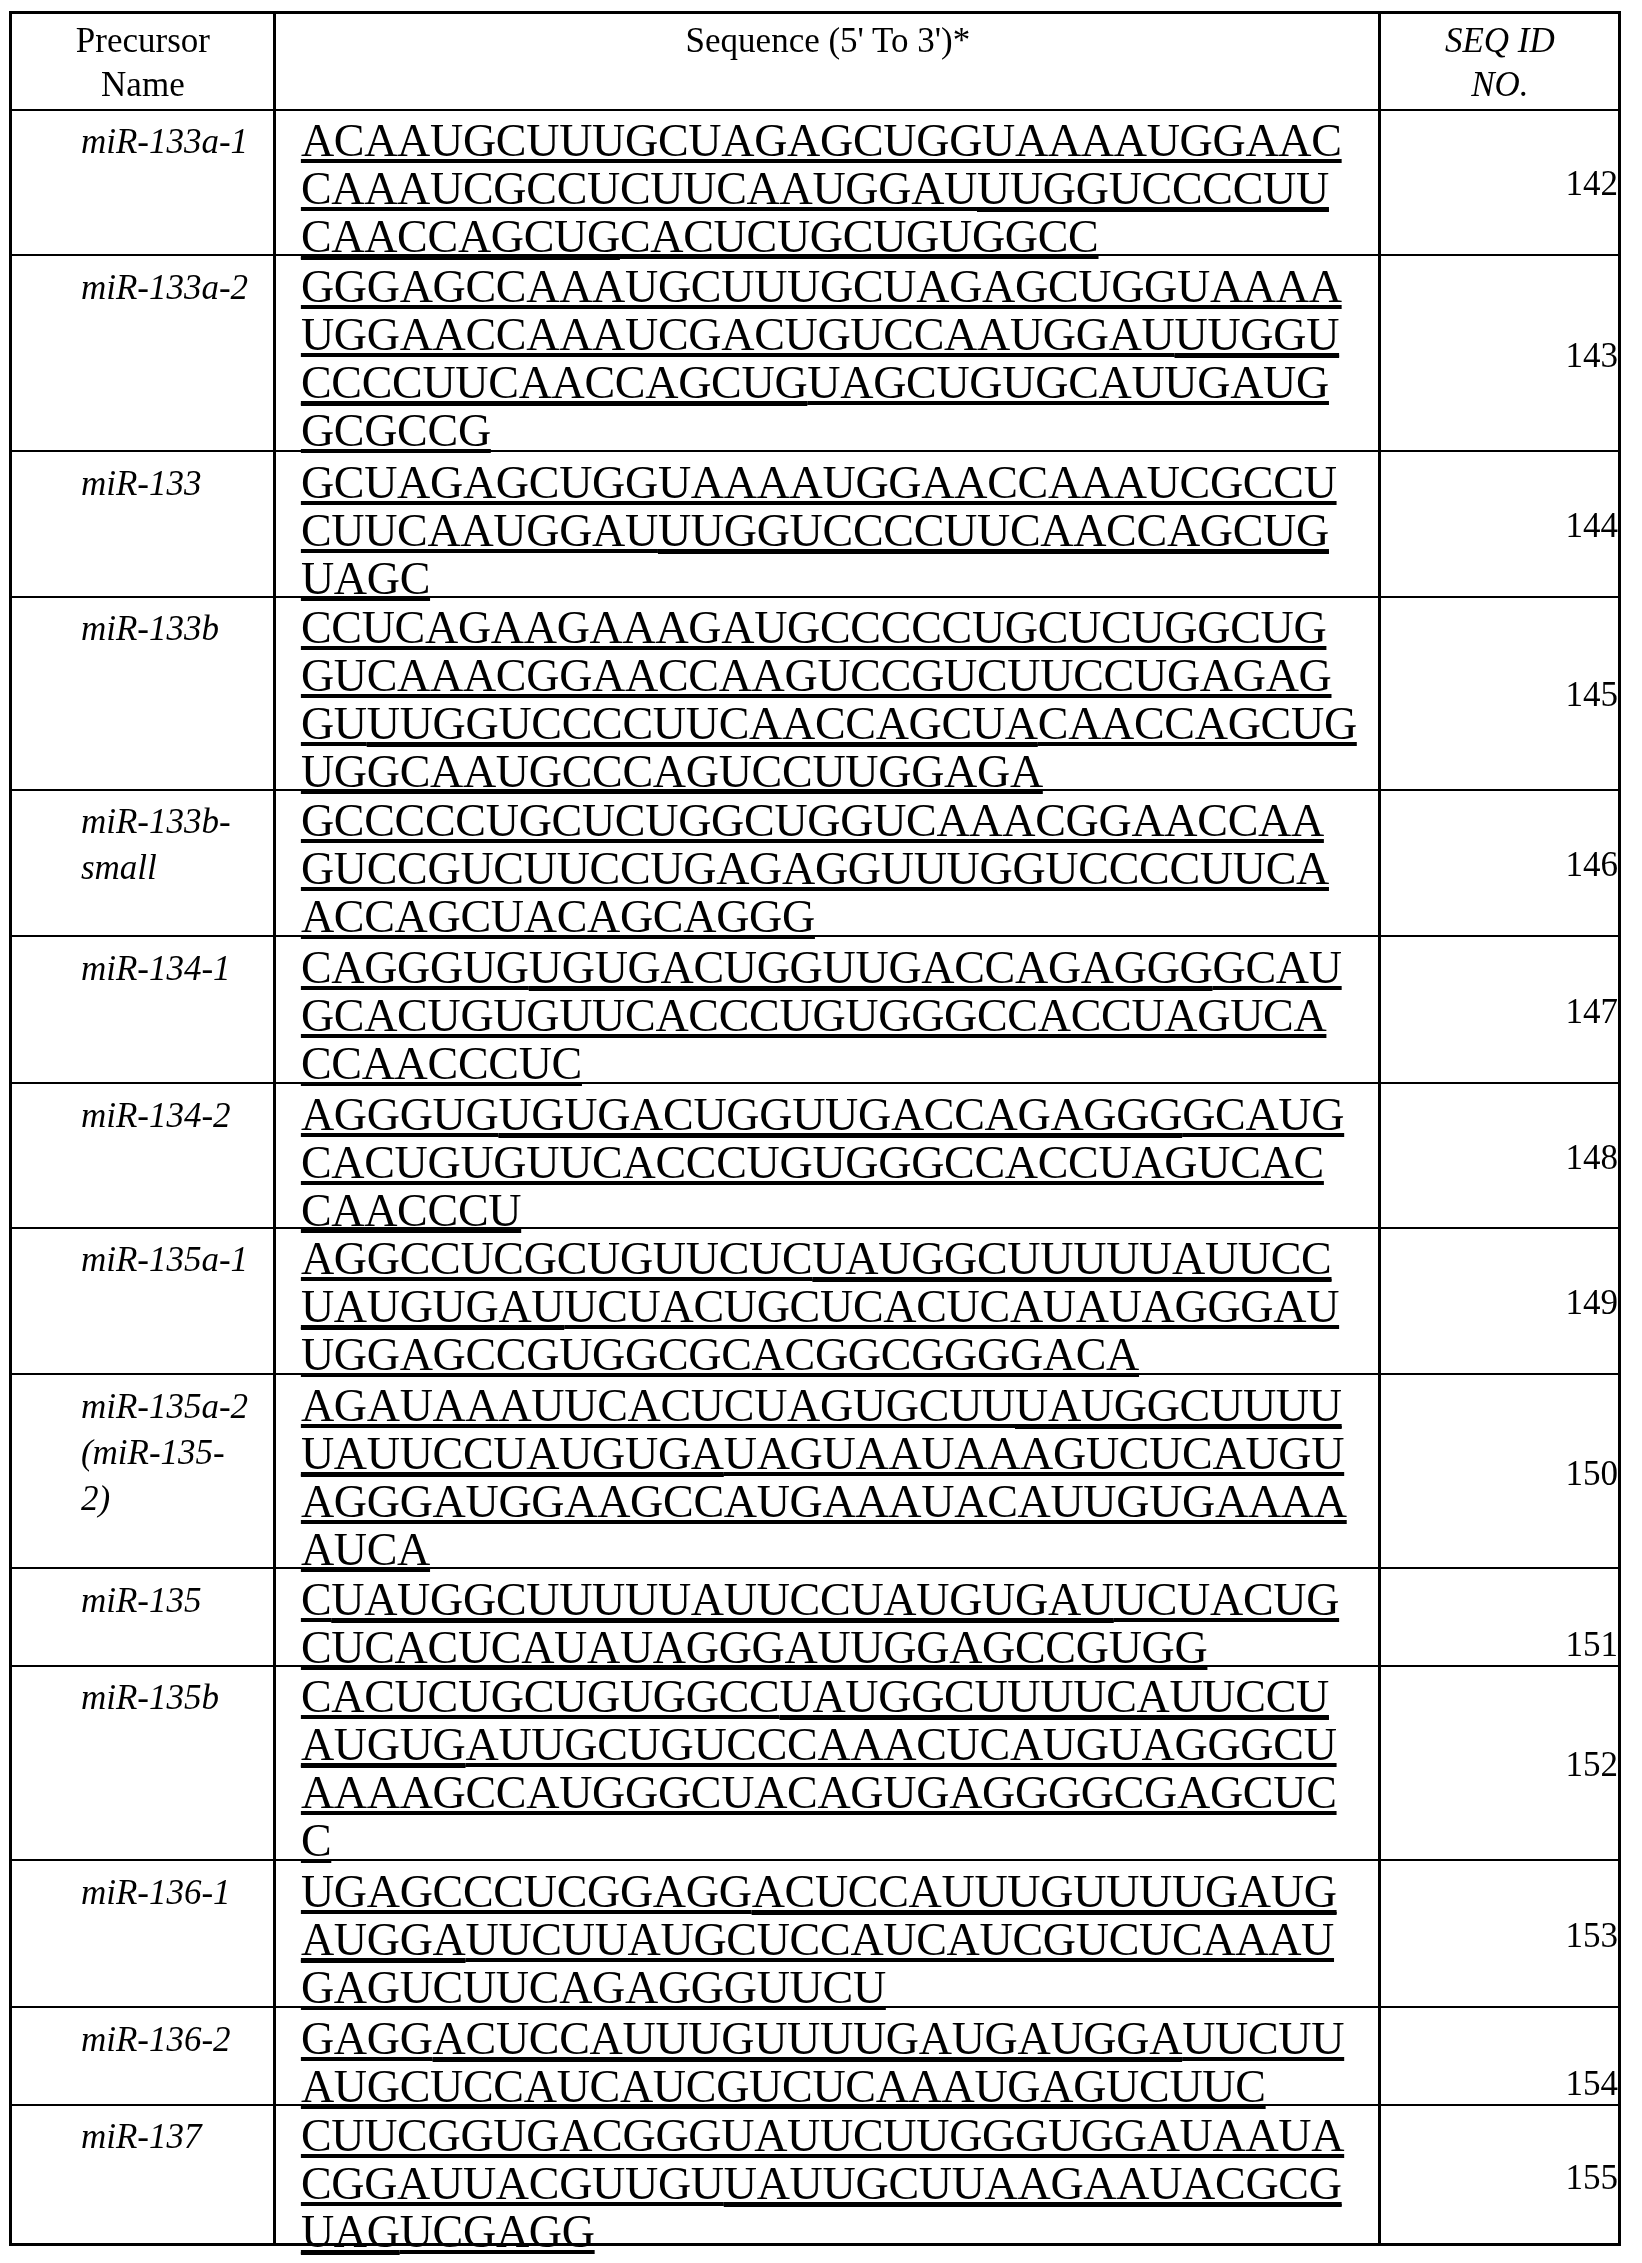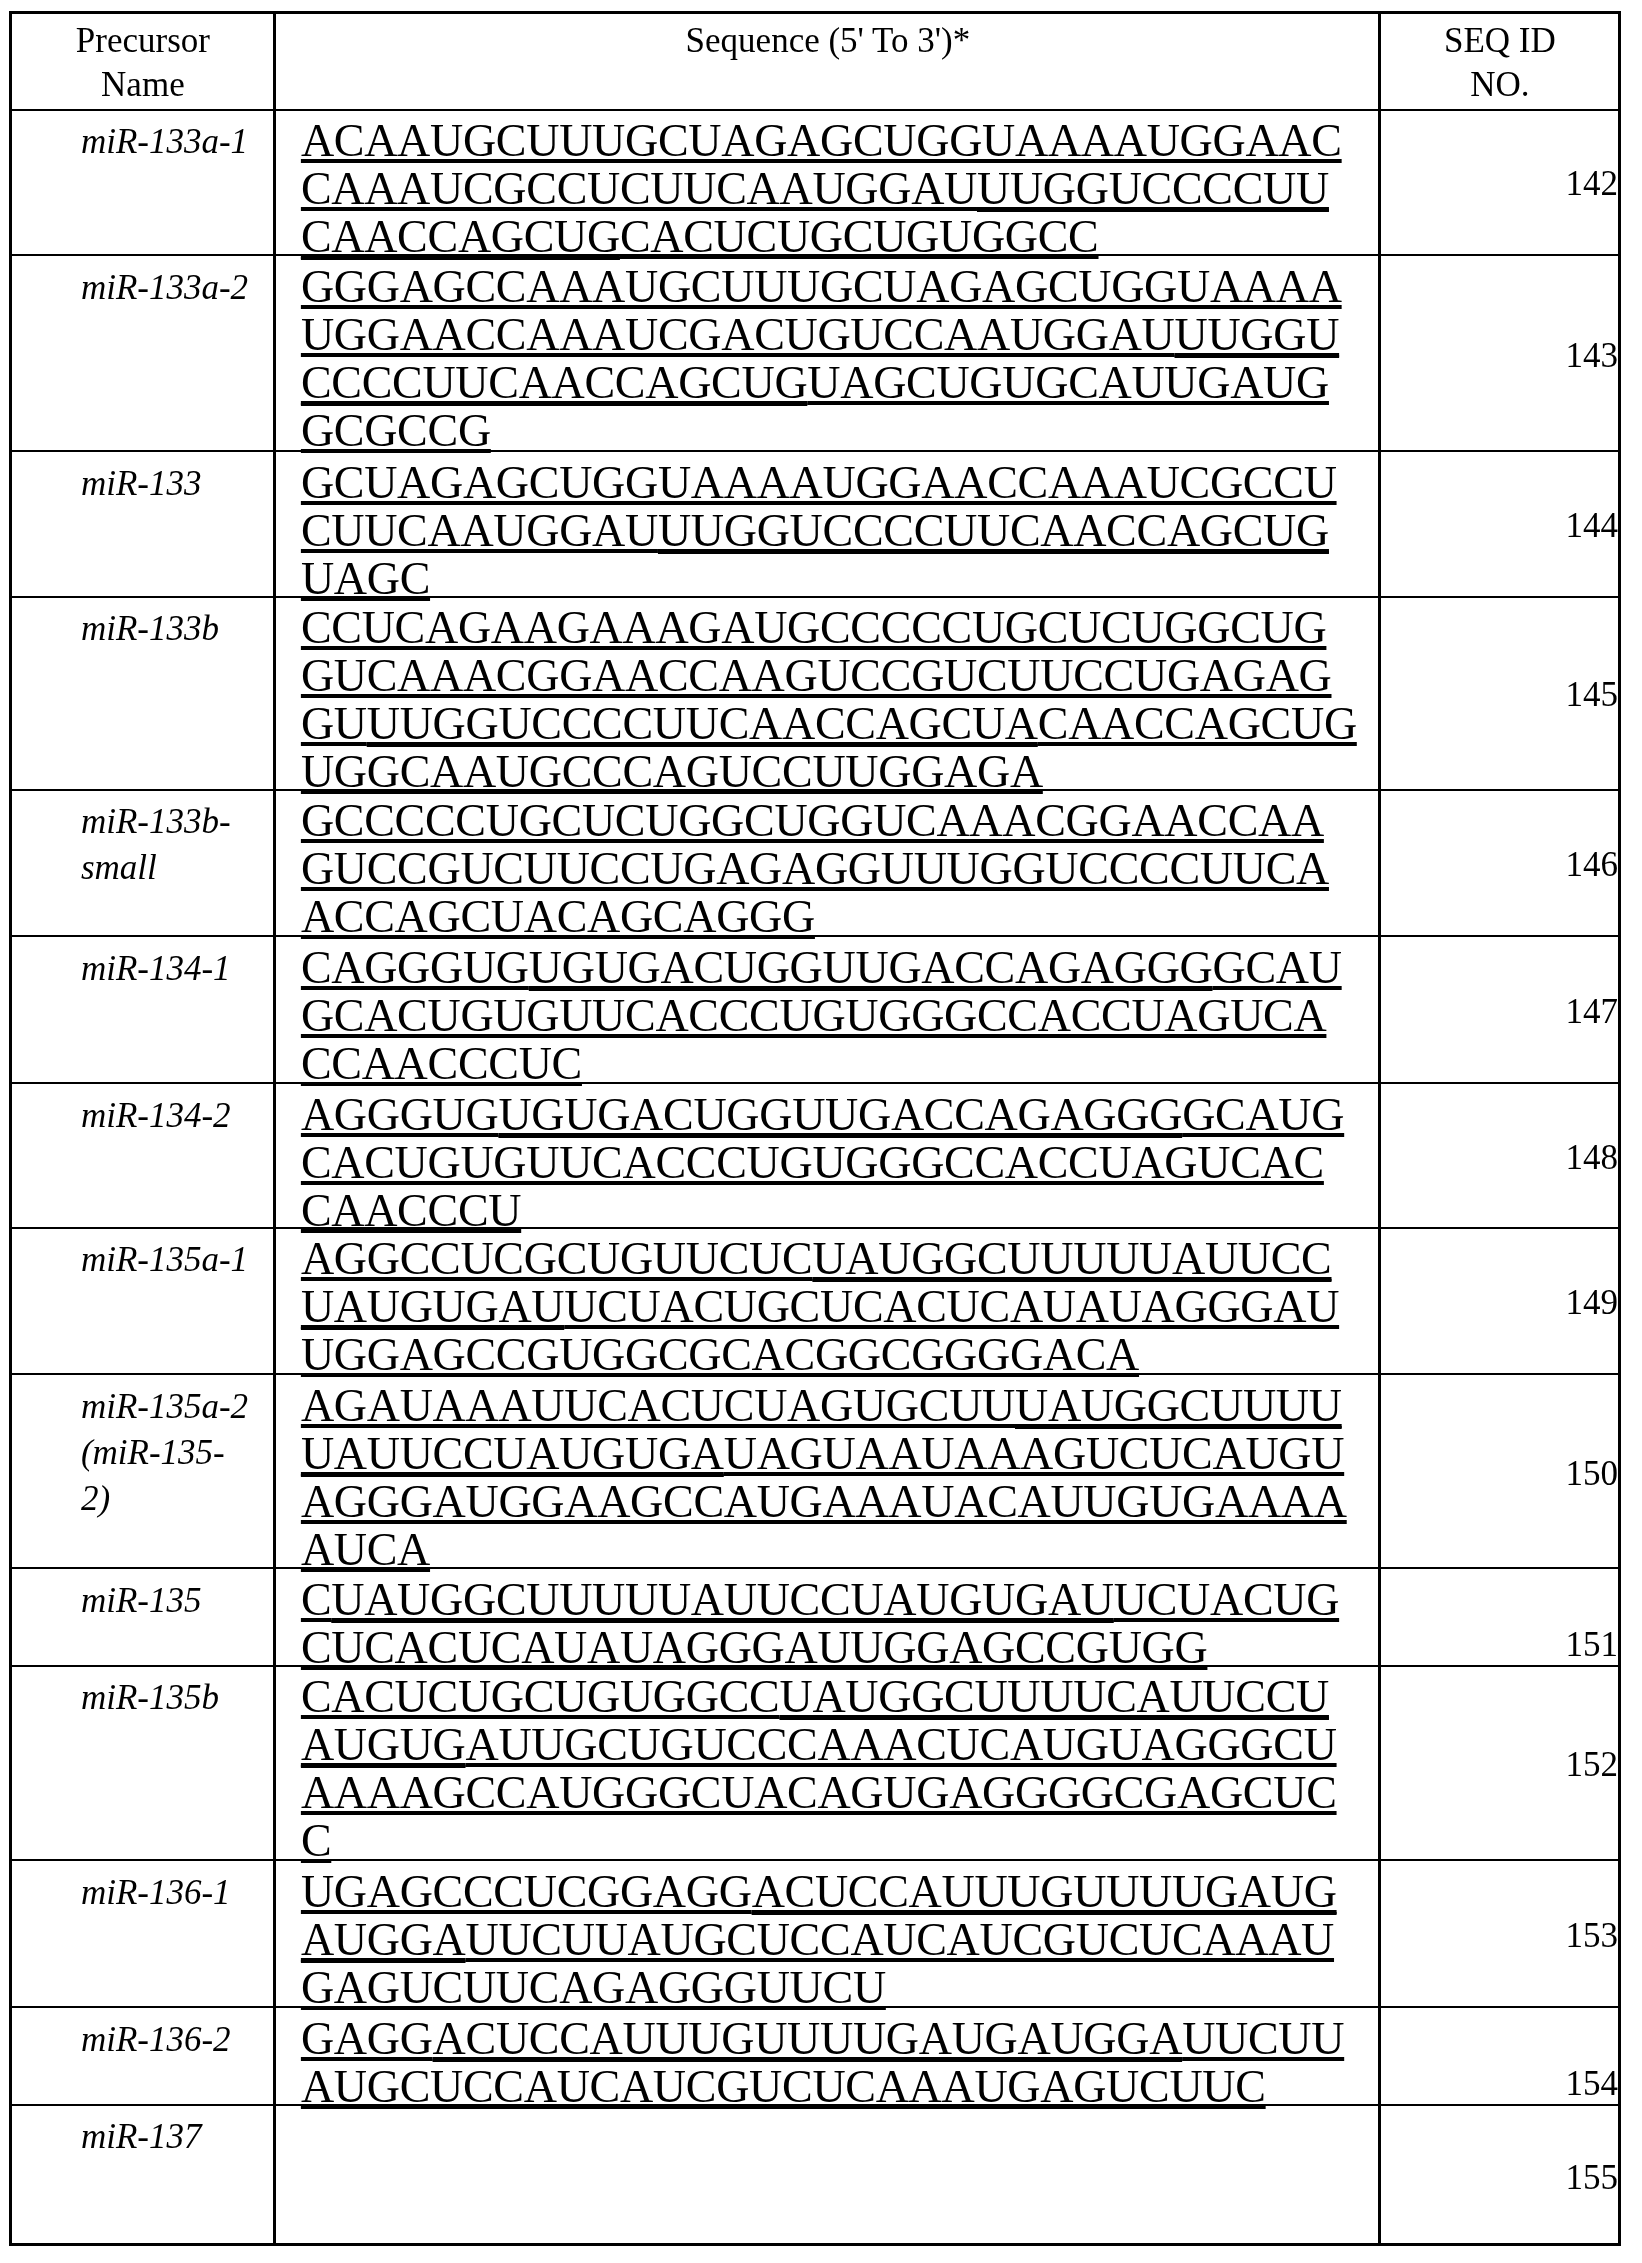--- a/index.html
+++ b/index.html
@@ -29,21 +29,21 @@
   <div class="vline" style="left:1366px"></div>
 
   <div class="row" style="top:0;height:95px">
     <div class="cell c-name hdr" style="padding-left:0">
       <div>Precursor</div>
       <div>Name</div>
     </div>
     <div class="cell c-seq hdr" style="padding-left:0">
       <div>Sequence (5' To 3')*</div>
     </div>
-    <div class="cell hdr" style="left:1370px;right:0;">
+    <div class="cell hdr" style="left:1370px;right:0;font-style:italic;">
       <div>SEQ ID</div>
       <div>NO.</div>
     </div>
   </div>
   <div id="rows">
       <div class="row" style="top: 98px; height: 145px;">
         <div class="cell c-name">
           <div class="name">miR-133a-1</div>
         </div>
         <div class="cell c-seq">
@@ -212,20 +212,25 @@
           <div class="seq-line"><span>GAGG</span><u>ACUCCAUUUGUUUUGAUGAUGGA</u><span>UUCUU</span></div>
           <div class="seq-line"><span>AUGCUCCAUCAUCGUCUCAAAUGAGUCUUC</span></div>
         </div>
         <div class="cell c-id bottom">
           <span class="seqid">154</span>
         </div>
       </div>
       <div class="row" style="top: 2093px; height: 142px;">
         <div class="cell c-name">
           <div class="name">miR-137</div>
+        </div>
+        <div class="cell c-seq">
+          <div class="seq-line"><span>CUUCGGUGACGGGUAUUCUUGGGUGGAUAAUA</span></div>
+          <div class="seq-line"><span>CGGAUUACGUUGU</span><u>UAUUGCUUAAGAAUACGCG</u></div>
+          <div class="seq-line"><u>UAG</u><span>UCGAGG</span></div>
         </div>
         <div class="cell c-id">
           <span class="seqid">155</span>
         </div>
       </div>
     </div>
 <div class="hline" style="top: 95px;"></div>
     <div class="hline" style="top: 240px;"></div>
     <div class="hline" style="top: 436px;"></div>
     <div class="hline" style="top: 582px;"></div>

